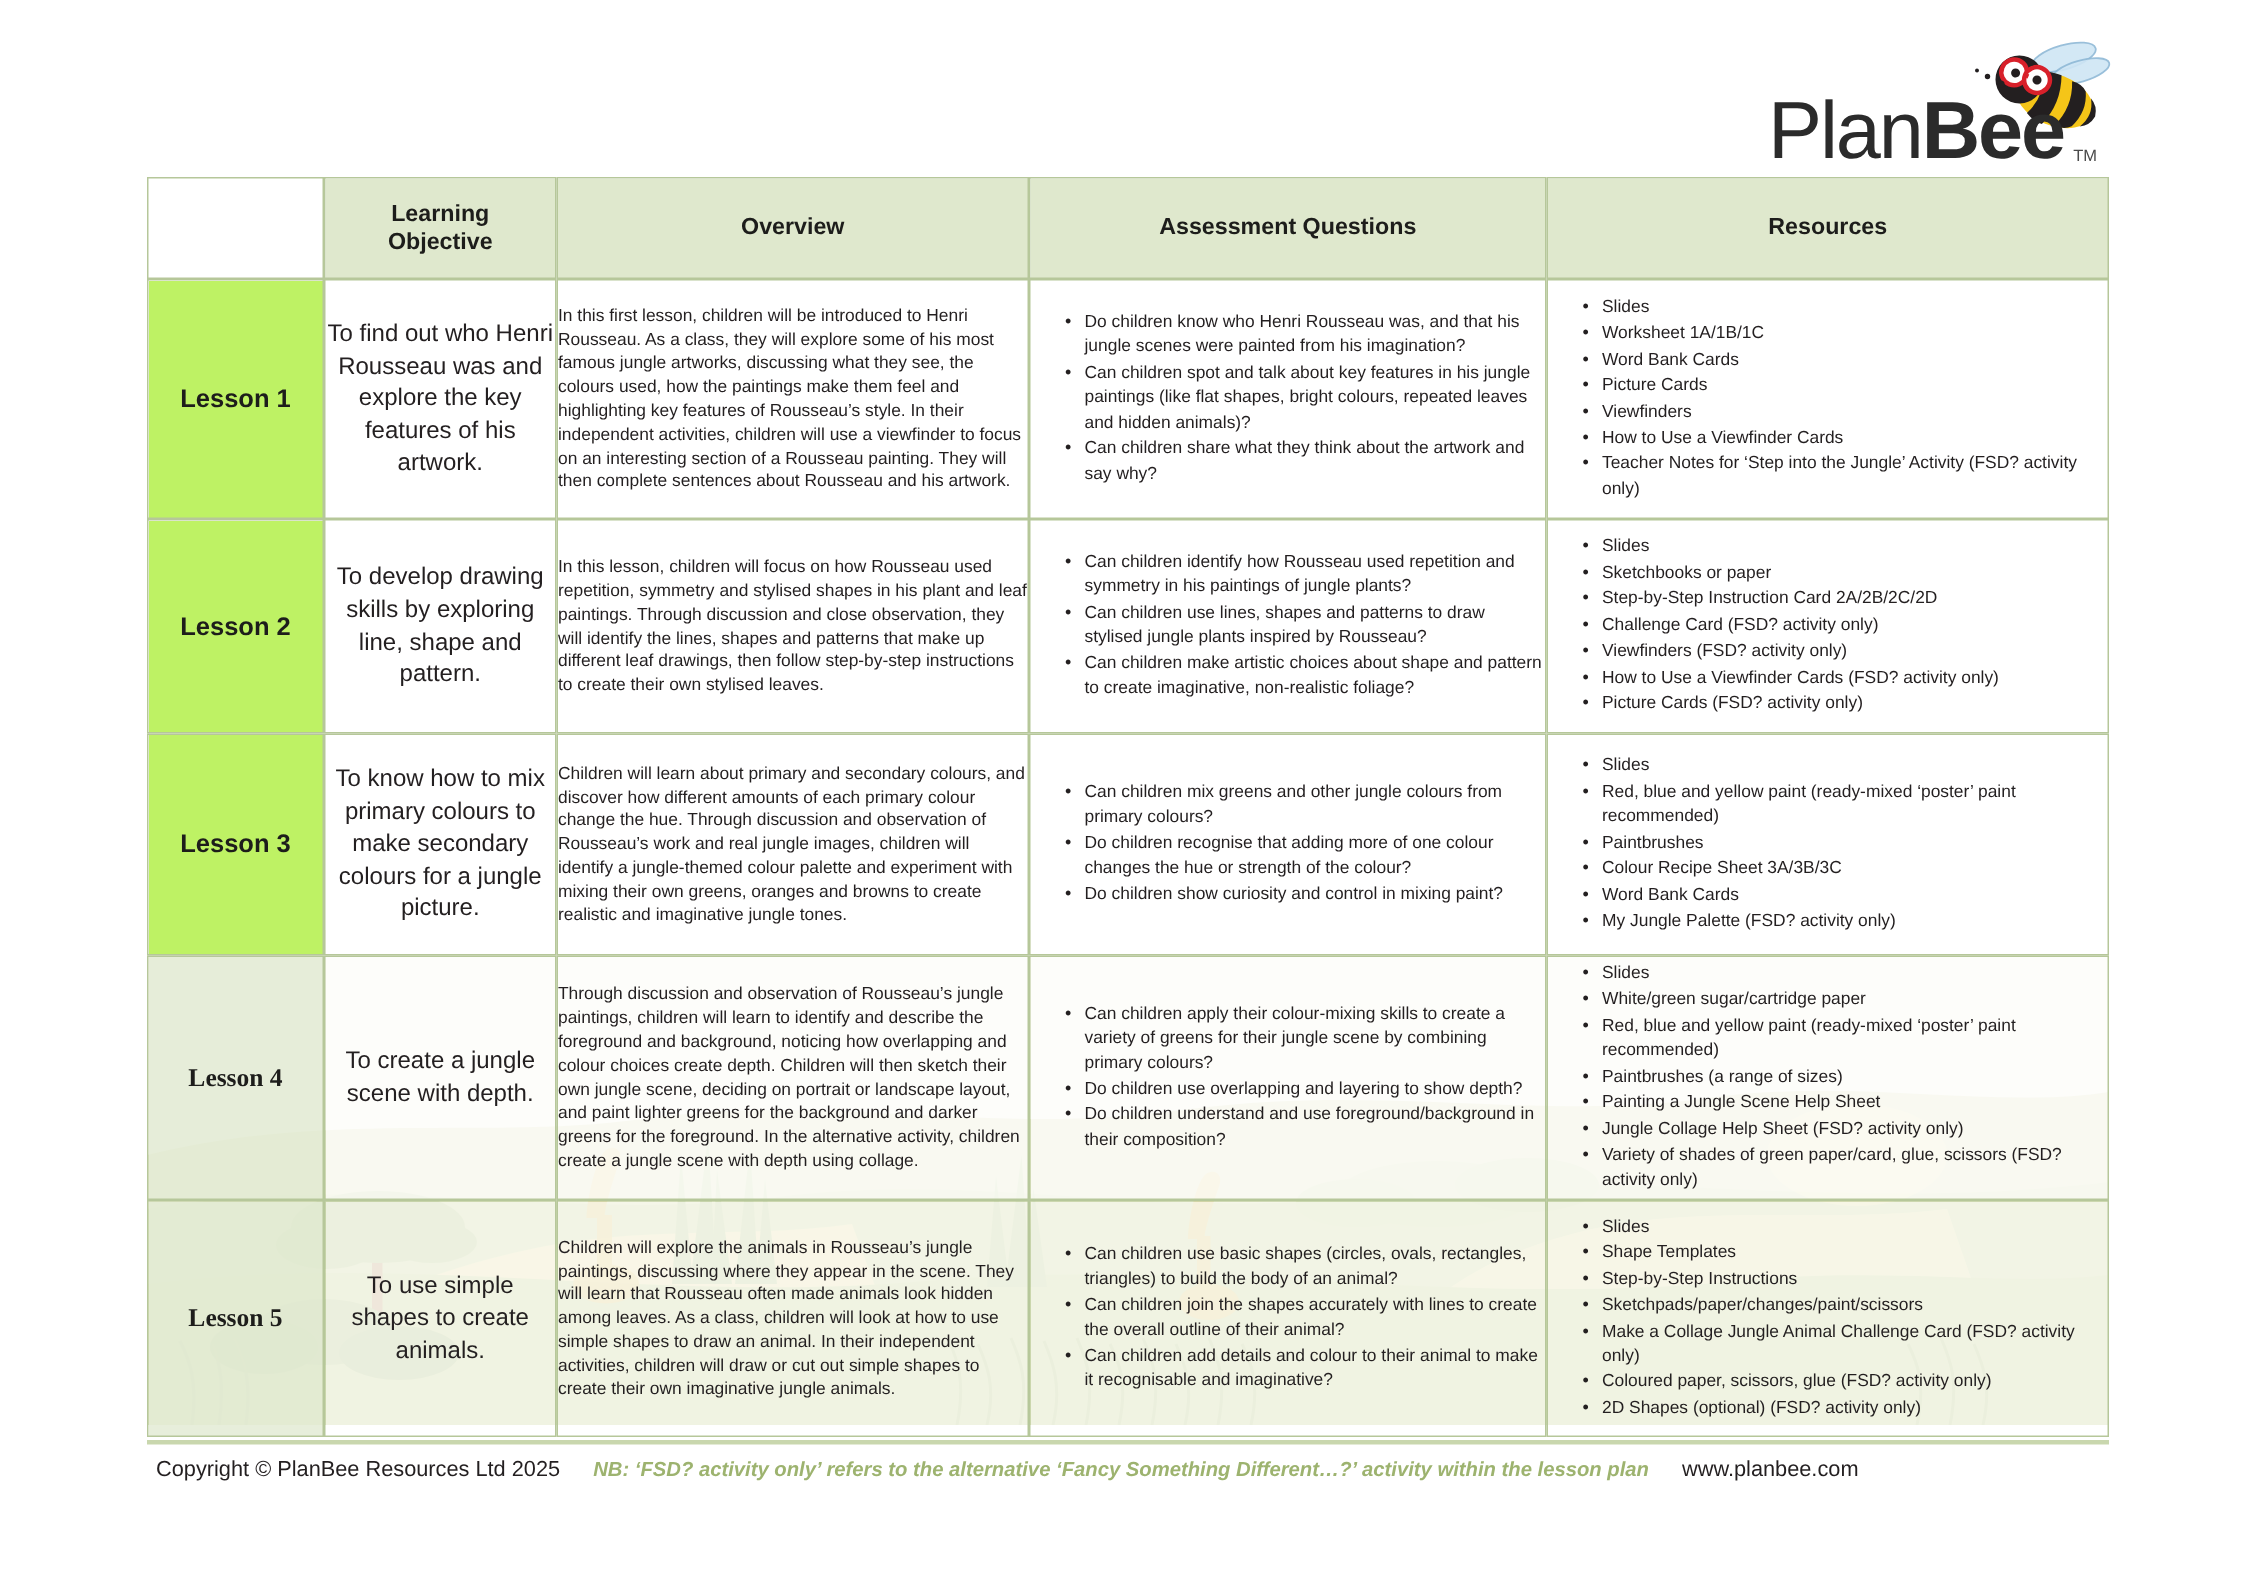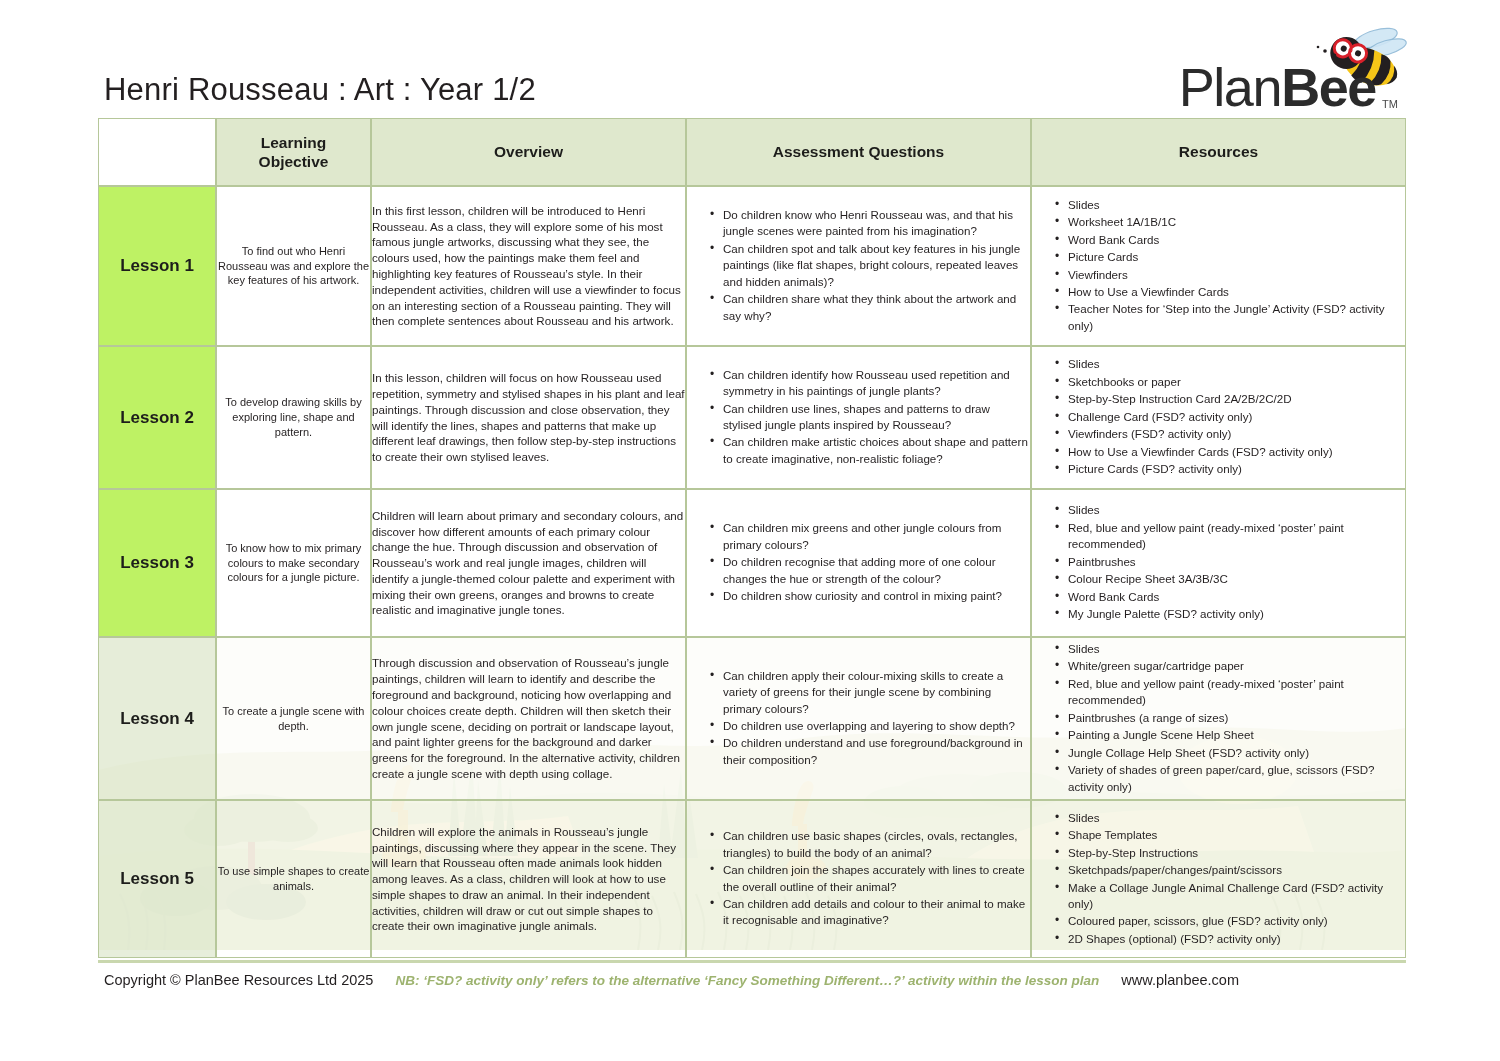--- a/index.html
+++ b/index.html
@@ -122,21 +122,21 @@
 
   td.lesson-cell {
     background: #bef264;
     text-align: center;
     font-size: 17px;
     font-weight: 700;
     color: #1d1d1b;
   }
   td.lo-cell {
     text-align: center;
-    font-size: 11px;
+    font-size: 16px;
     line-height: 1.35;
     padding: 6px 14px;
     color: #231f20;
   }
   td.overview-cell {
     text-align: left;
     font-size: 11.6px;
     line-height: 1.36;
     padding: 8px 12px;
     color: #231f20;
@@ -176,21 +176,21 @@
 
   .row-veil td.lo-cell,
   .row-veil td.overview-cell,
   .row-veil td.list-cell { background: rgba(255,255,255,0.72); }
 
   .row-veil2 td.lo-cell,
   .row-veil2 td.overview-cell,
   .row-veil2 td.list-cell { background: rgba(255,255,255,0.55); }
 
   .row-veil td.lesson-cell,
-  .row-veil2 td.lesson-cell { background: rgba(227,235,213,0.86); }
+  .row-veil2 td.lesson-cell { background: rgba(227,235,213,0.86); font-family: Liberation Serif, serif; }
 
   
   #page-footer {
     position: absolute;
     left: 0;
     top: 960px;
     width: 1500px;
     height: 50px;
     z-index: 3;
   }
@@ -304,21 +304,20 @@
       <path d="M1180,330 C1186,302 1180,288 1174,276"></path>
       <path d="M1202,330 C1208,300 1202,286 1196,272"></path>
       <path d="M1224,330 C1230,304 1224,290 1218,276"></path>
     </g>
 
     <ellipse cx="1140" cy="150" rx="60" ry="34" fill="#efe3a3" opacity="0.6"></ellipse>
   </g>
 </svg>
 
 <div id="page-header">
-  <div id="page-title">Henri Rousseau : Art : Year 1/2</div>
 
   <div id="brand-logo">
     <svg id="brand-bee" viewBox="0 0 96 66" aria-hidden="true">
 
       <g transform="rotate(-16 58 20)">
         <ellipse cx="62" cy="13" rx="22" ry="8" fill="#cfe6f5" stroke="#8fb9d6" stroke-width="1.2" opacity="0.9"></ellipse>
         <ellipse cx="70" cy="25" rx="20" ry="7" fill="#cfe6f5" stroke="#8fb9d6" stroke-width="1.2" opacity="0.9"></ellipse>
       </g>
 
       <g transform="rotate(22 52 40)">

